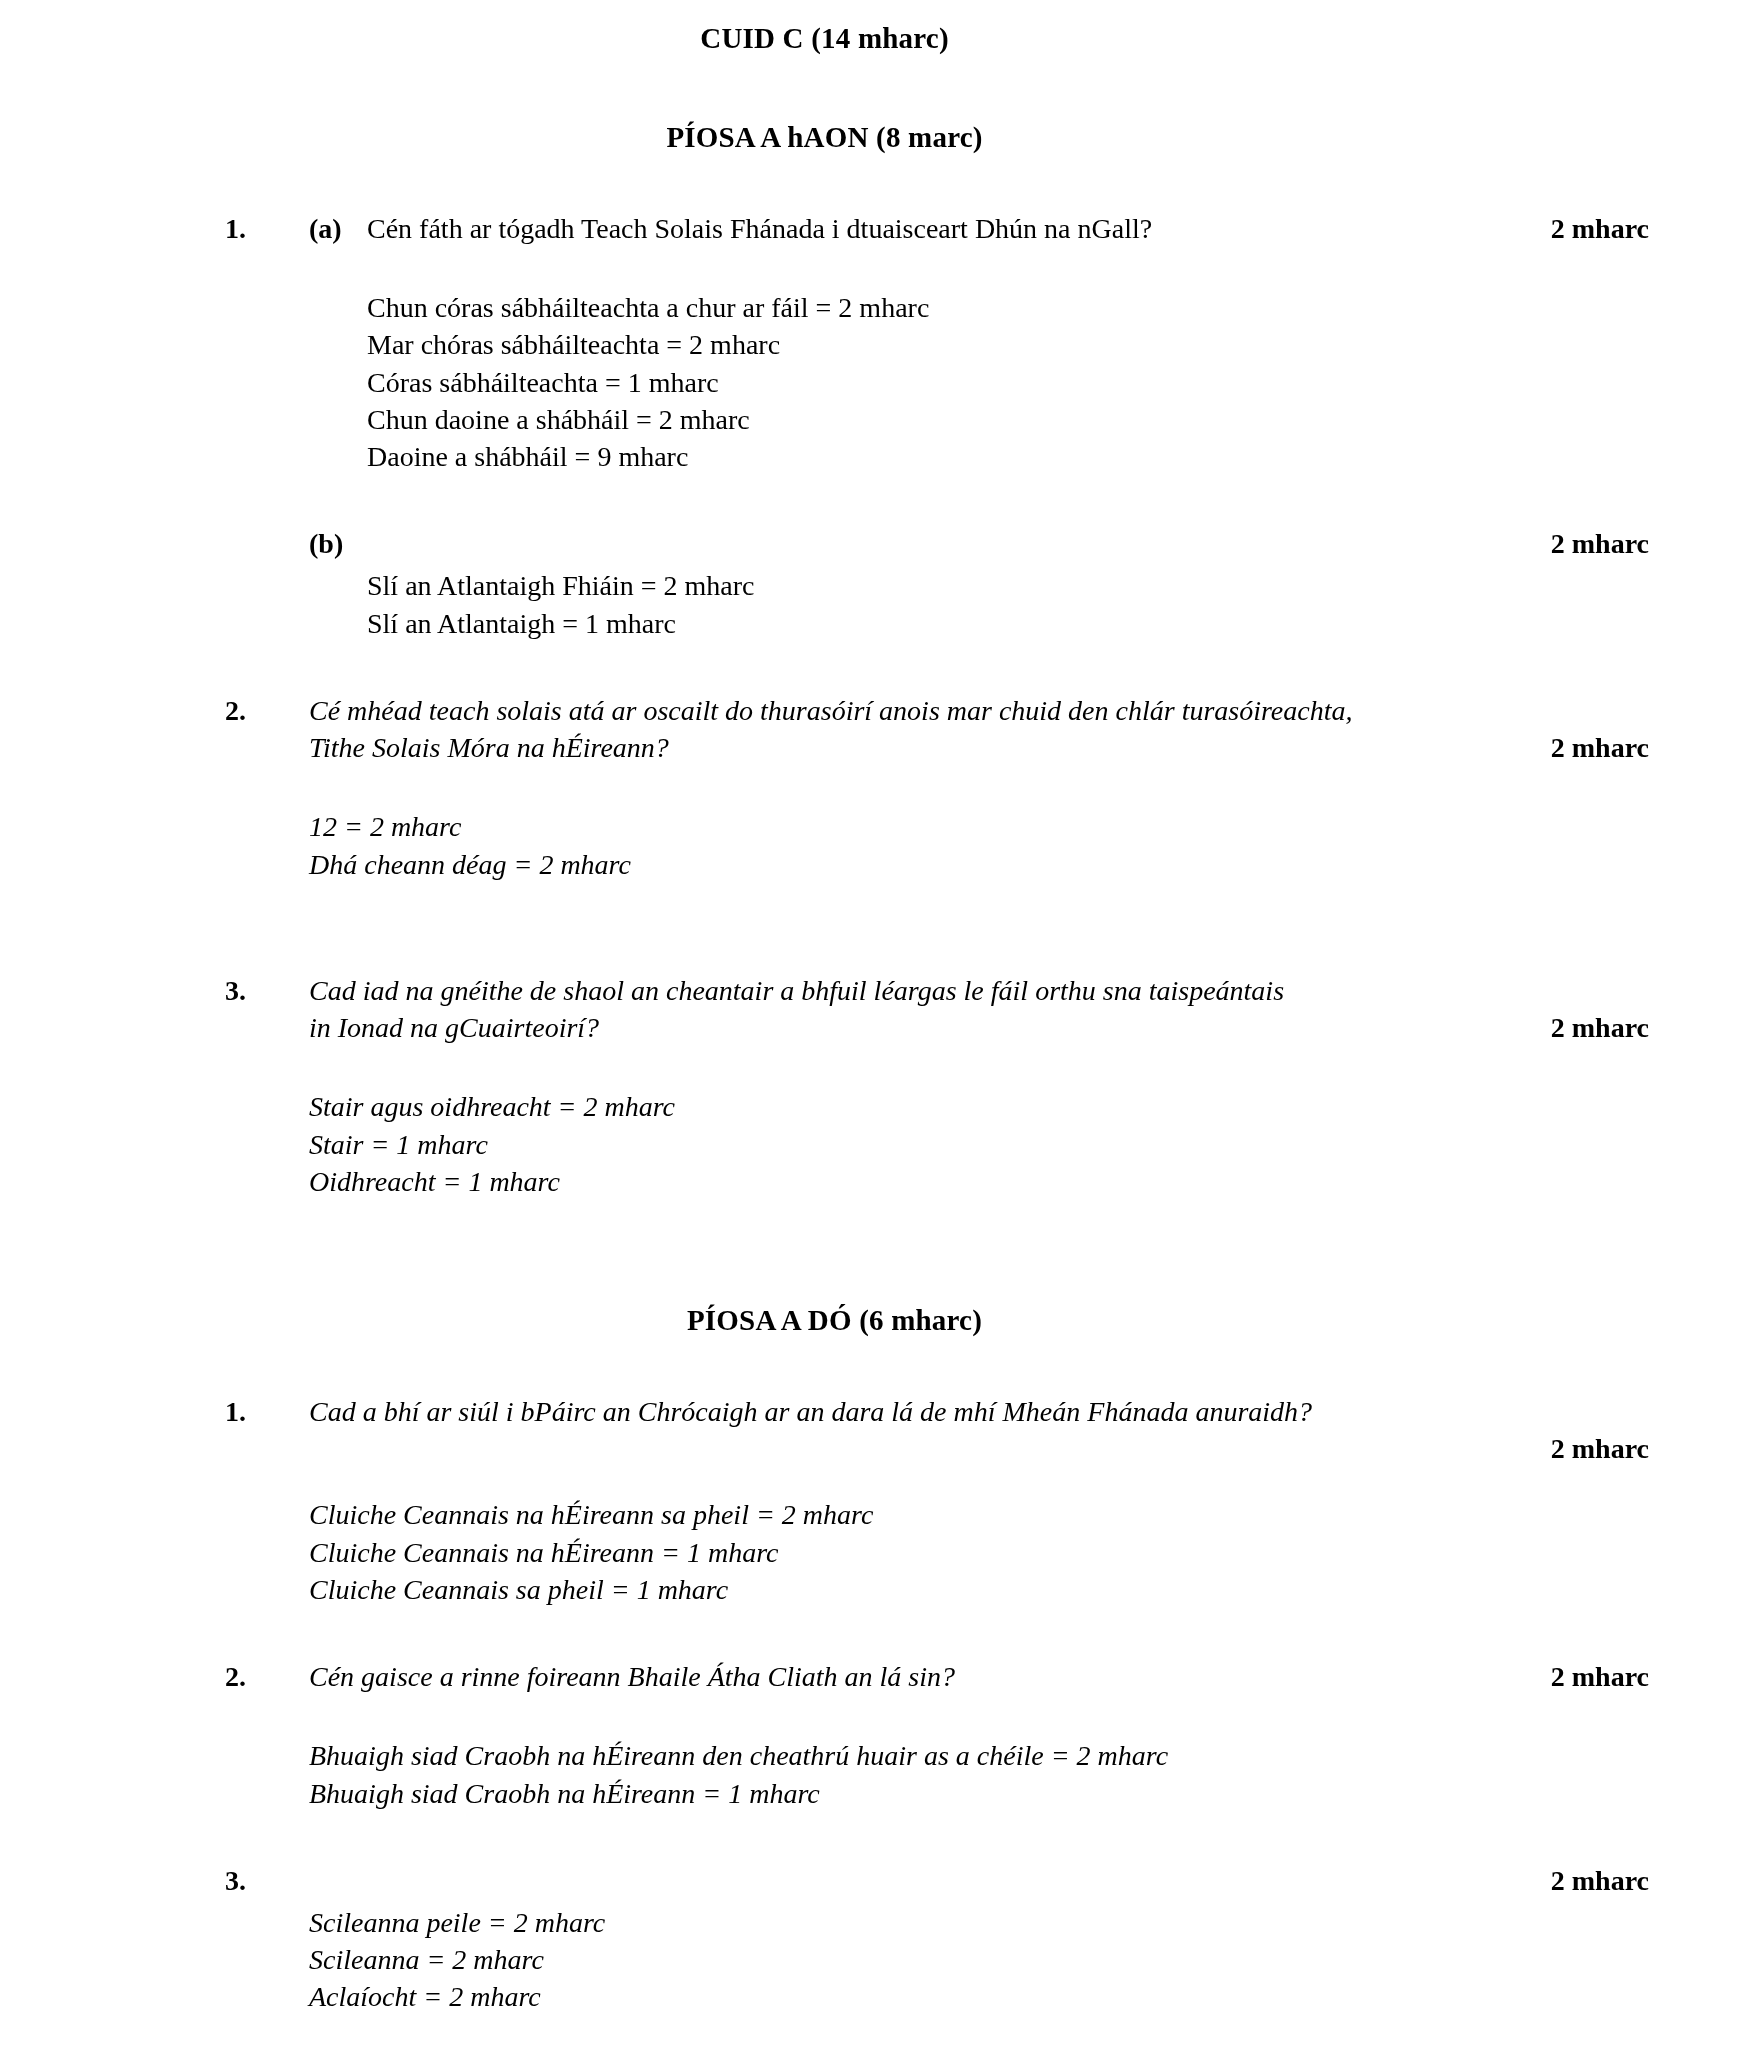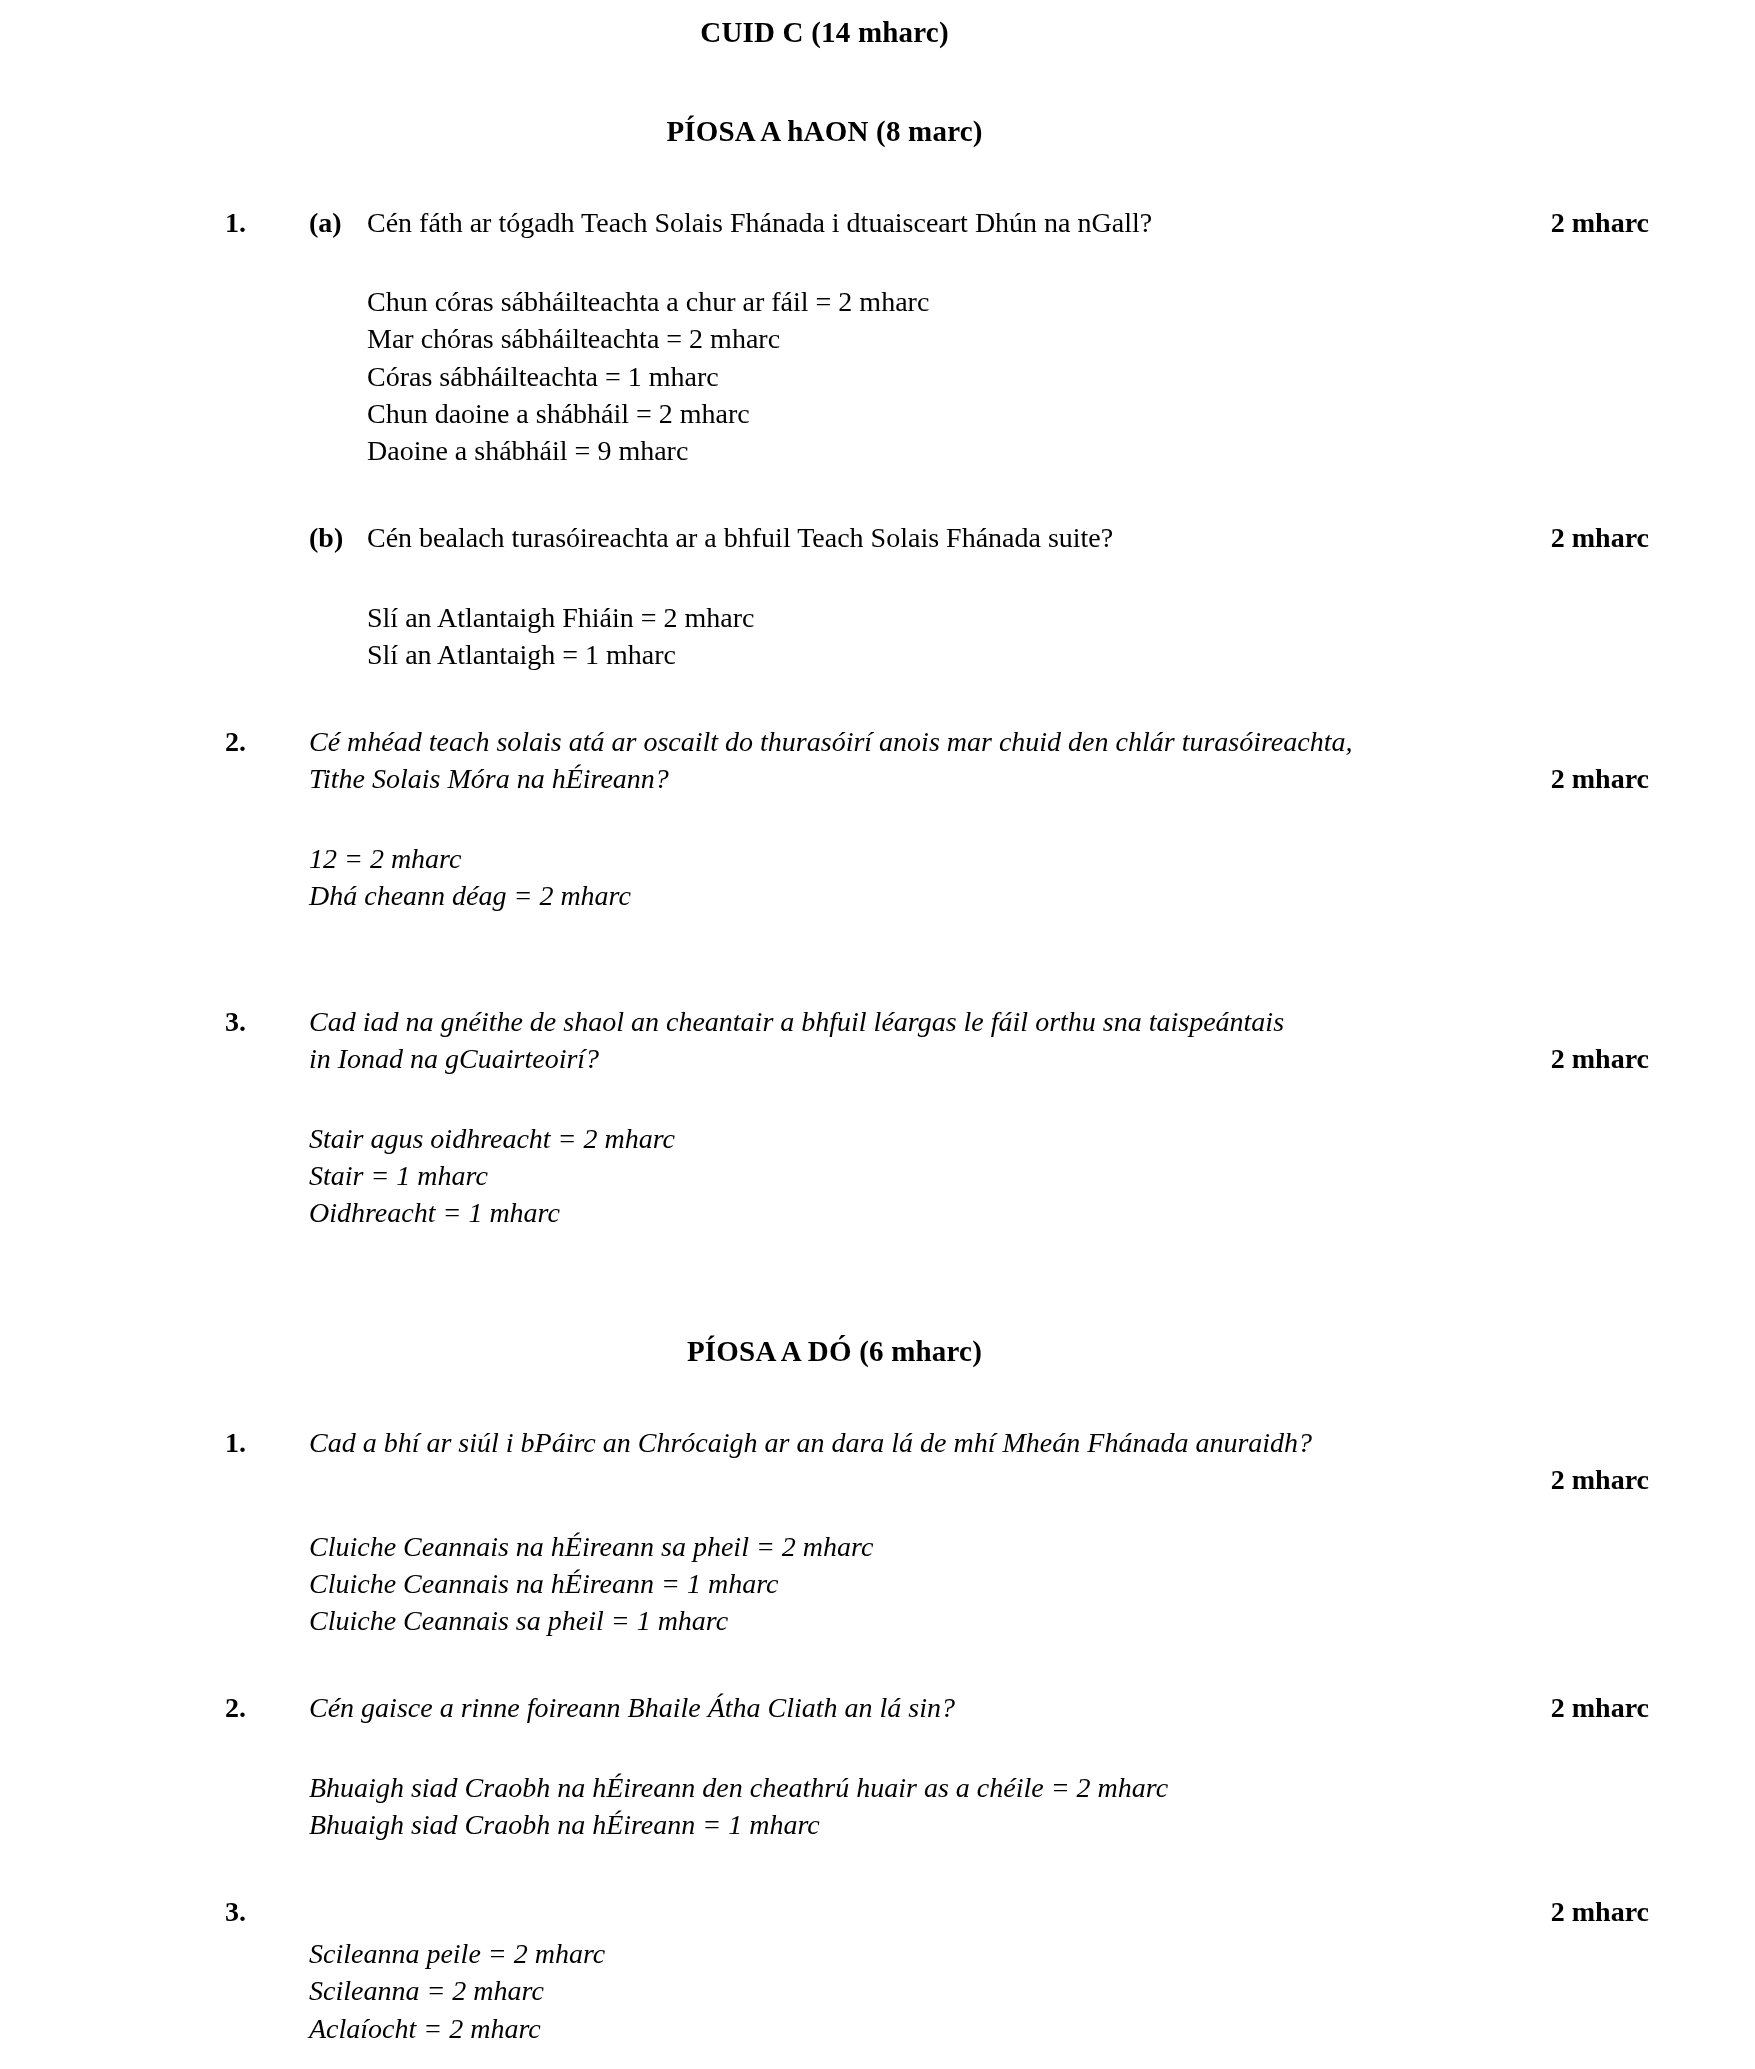--- a/index.html
+++ b/index.html
@@ -24,21 +24,21 @@
     padding: 0 106px 0 0;
   }
 
   
   .doc-heading {
     text-align: center;
     font-weight: bold;
     font-size: 29px;
     letter-spacing: 0.2px;
   }
-  .heading-cuid { margin-top: 18px; }
+  .heading-cuid { margin-top: 24px; }
   .heading-piosa-one { margin-top: 35px; }
   .heading-piosa-two { margin-top: 0; margin-left: 20px; }
 
   .block {
     position: relative;
   }
 
   .num {
     position: absolute;
     left: 225px;
@@ -112,21 +112,20 @@
     <div class="ans txt-l1">Chun córas sábháilteachta a chur ar fáil = 2 mharc</div>
     <div class="ans txt-l1">Mar chóras sábháilteachta = 2 mharc</div>
     <div class="ans txt-l1">Córas sábháilteachta = 1 mharc</div>
     <div class="ans txt-l1">Chun daoine a shábháil = 2 mharc</div>
     <div class="ans txt-l1">Daoine a shábháil = 9 mharc</div>
 
     <div class="sp-52"></div>
 
     <div class="q-text">
       <span class="letter">(b)</span>
-      <span class="txt-l1">Cén bealach turasóireachta ar a bhfuil Teach Solais Fhánada suite?</span>
       <span class="marks">2 mharc</span>
     </div>
 
     <div class="sp-44"></div>
 
     <div class="ans txt-l1">Slí an Atlantaigh Fhiáin = 2 mharc</div>
     <div class="ans txt-l1">Slí an Atlantaigh = 1 mharc</div>
   </div>
 
   <div class="sp-52"></div>

